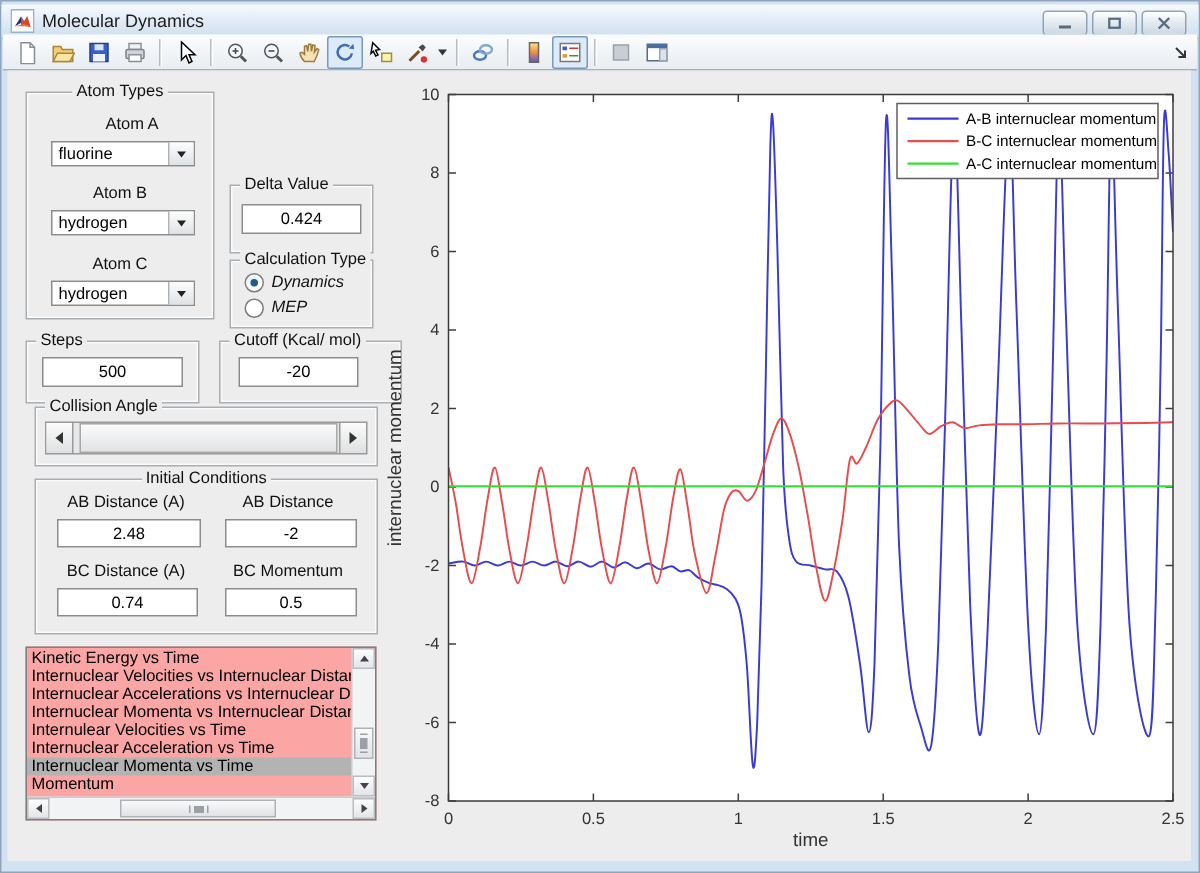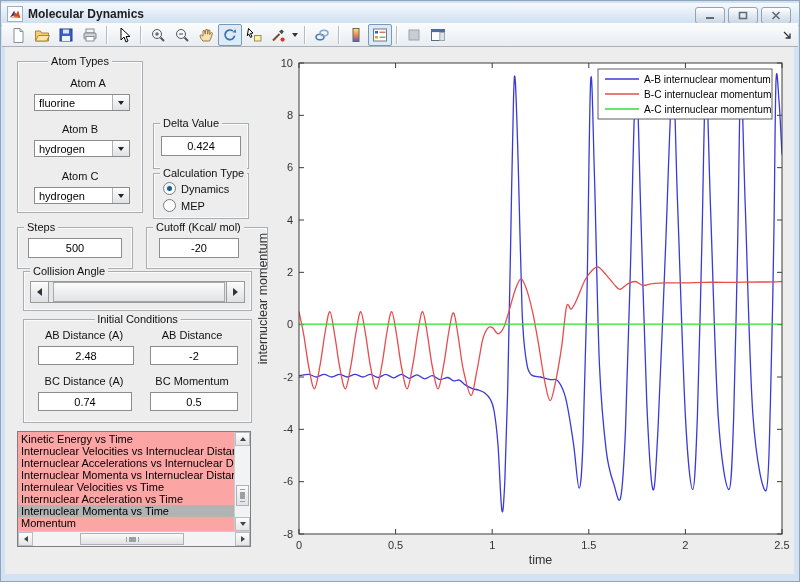--- a/index.html
+++ b/index.html
@@ -1,20 +1,20 @@
 <!DOCTYPE html>
 <html><head>
 <meta charset="utf-8">
 <style>
   html,body{margin:0;padding:0;}
   body{width:800px;height:582px;overflow:hidden;font-family:"Liberation Sans",sans-serif;}
   .window{position:absolute;left:0;top:0;width:798px;height:580px;background:#d3e2f2;border:1px solid #8fa5bb;}
   
   .titlebar{position:absolute;left:0;top:2px;right:0;height:22px;
-    background:linear-gradient(#f6fafd,#dfeaf5 55%,#cfdff0);border-bottom:1px solid #b6c6d8;font-weight:bold;}
+    background:linear-gradient(#f6fafd,#dfeaf5 55%,#cfdff0);border-bottom:1px solid #b6c6d8;}
   .appicon{position:absolute;left:6px;top:3px;width:16px;height:16px;}
   .title{position:absolute;left:27px;top:4px;font-size:12px;color:#1d1d1d;}
   .winbtns{position:absolute;right:8px;top:4px;display:flex;gap:3px;}
   .winbtn{width:28px;height:15px;border:1px solid #93a3b3;border-radius:3px;
     background:linear-gradient(#ffffff,#e4ebf2 45%,#ccd7e2);display:flex;align-items:center;justify-content:center;}
   
   .toolbar{position:absolute;left:1px;top:22px;width:796px;height:24px;
     background:linear-gradient(#fbfcfd,#e9edf1);border-bottom:1px solid #a9b0b7;display:flex;align-items:center;padding-left:4px;box-sizing:border-box;}
   .tool{width:22px;height:20px;display:flex;align-items:center;justify-content:center;border:1px solid transparent;border-radius:2px;flex:0 0 auto;}
   .tool.pressed{border:1px solid #7a98b8;background:#dcebf7;}
@@ -31,21 +31,21 @@
   .ctl-label{position:absolute;font-size:11px;color:#111;text-align:center;white-space:nowrap;}
   .efield{position:absolute;border:1px solid #8c8c8c;background:#fff;font-family:"Liberation Sans",sans-serif;
     font-size:11px;text-align:center;padding:0;margin:0;box-sizing:border-box;color:#000;}
   .combo{position:absolute;border:1px solid #8c8c8c;background:#fff;height:17px;box-sizing:border-box;}
   .combo .val{position:absolute;left:4px;top:2px;font-size:11px;color:#000;}
   .combo .btn{position:absolute;right:0;top:0;bottom:0;width:16px;border-left:1px solid #aeb2b6;
     background:linear-gradient(#fdfdfd,#dfe2e5);display:flex;align-items:center;justify-content:center;}
   .combo .btn i{width:0;height:0;border-left:3.5px solid transparent;border-right:3.5px solid transparent;border-top:4px solid #222;}
   .pushbtn{position:absolute;border:1px solid #8c8c8c;border-radius:4px;background:linear-gradient(#fdfdfd,#ececec 48%,#dcdcdd);
     font-size:11px;color:#000;display:flex;align-items:center;justify-content:center;}
-  .radio-row{position:absolute;display:flex;align-items:center;gap:5px;}
+  .radio-row{position:absolute;display:flex;gap:5px;font-style:italic;}
   .radio{width:11px;height:11px;border:1px solid #7d7d7d;border-radius:50%;background:#fff;position:relative;}
   .radio.on{background:radial-gradient(circle at 40% 35%,#cfe6f5 0%,#eef6fb 25%,#fff 60%);}
   .radio.on::after{content:"";position:absolute;left:2.5px;top:2.5px;width:5px;height:5px;border-radius:50%;background:#1c5d8f;}
   .radio-label{font-size:11px;color:#111;}
   
   .slider{position:absolute;border:1px solid #9a9a9a;background:#e6e7e9;}
   .sl-arrow{position:absolute;top:0;bottom:0;width:17px;background:linear-gradient(#fcfcfc,#dfe0e2);
     display:flex;align-items:center;justify-content:center;}
   .sl-arrow.l{left:0;border-right:1px solid #9a9a9a;}
   .sl-arrow.r{right:0;border-left:1px solid #9a9a9a;}

